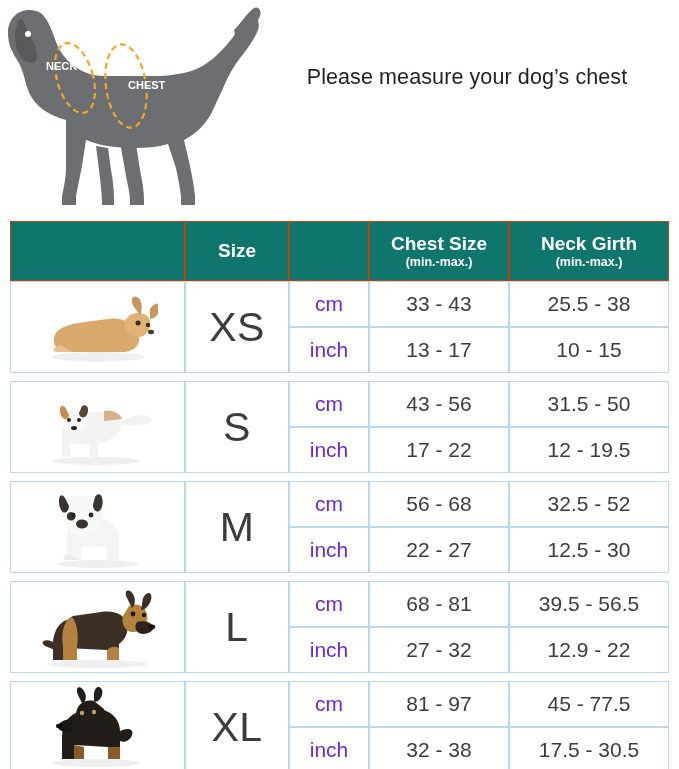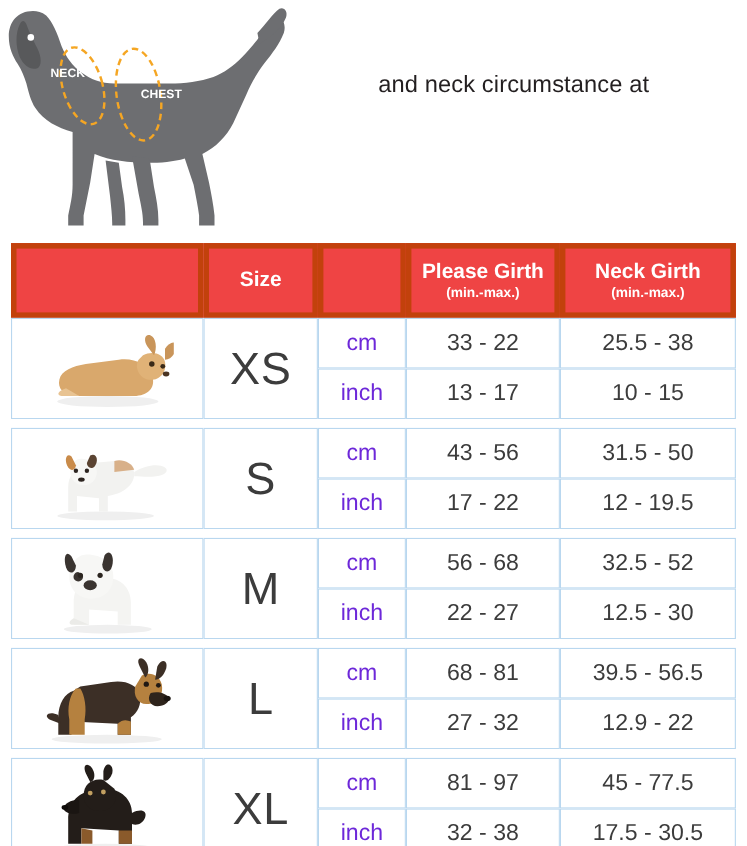--- a/index.html
+++ b/index.html
@@ -63,22 +63,22 @@
   .size-table td, .size-table th {
     border: 1px solid #b9d7ef;
     padding: 0;
     text-align: center;
     vertical-align: middle;
     background: #ffffff;
   }
 
   
   .hdr td {
-    background: #ef4444;
-    border: 5px solid #c2410c;
+    background: #0f766e;
+    border: 1px solid #c2410c;
     height: 58px;
     color: #ffffff;
     font-weight: bold;
   }
   .hdr .hdr-size { font-size: 19px; }
   .hdr .hdr-girth-main {
     font-size: 19px;
     line-height: 21px;
     display: block;
   }
@@ -172,41 +172,41 @@
         <g stroke="#f5a623" stroke-width="2.2" fill="none" stroke-dasharray="6 4">
           <ellipse cx="75" cy="78" rx="18" ry="36" transform="rotate(-16 75 78)"></ellipse>
           <ellipse cx="126" cy="86" rx="20" ry="42" transform="rotate(-8 126 86)"></ellipse>
         </g>
         <text x="46" y="70" font-family="Liberation Sans, sans-serif" font-size="11" font-weight="bold" fill="#ffffff">NECK</text>
         <text x="128" y="89" font-family="Liberation Sans, sans-serif" font-size="11" font-weight="bold" fill="#ffffff">CHEST</text>
       </svg>
     </div>
 
     <div class="measure-note">
-      <span class="nline">and neck circumstance at</span>
+      <span class="nline">Please measure your dog’s chest</span>
     </div>
   </div>
 
   <table class="size-table">
     <colgroup>
       <col class="col-pic">
         <col class="col-size">
         <col class="col-unit">
         <col class="col-chest">
         <col class="col-neck">
     </colgroup>
     <tbody>
       <tr class="hdr">
         <td></td>
         <td>
           <span class="hdr-size">Size</span>
         </td>
         <td></td>
         <td>
-          <span class="hdr-girth-main">Please Girth</span>
+          <span class="hdr-girth-main">Chest Size</span>
           <span class="hdr-girth-sub">(min.-max.)</span>
         </td>
         <td>
           <span class="hdr-girth-main">Neck Girth</span>
           <span class="hdr-girth-sub">(min.-max.)</span>
         </td>
       </tr>
 
       <tr class="row-h">
         <td class="pic-cell" rowspan="2">
@@ -220,21 +220,21 @@
               <path d="M112 20 C116 14 122 12 122 18 C122 25 117 30 112 30 Z" fill="#c9955a"></path>
               <circle cx="100" cy="34" r="2.5" fill="#3a2a18"></circle>
               <circle cx="110" cy="36" r="2.2" fill="#3a2a18"></circle>
               <ellipse cx="113" cy="43" rx="3" ry="2.2" fill="#4a3524"></ellipse>
               <path d="M22 56 C16 58 12 62 18 63 L34 63 Z" fill="#e8c392"></path>
             </svg>
           </div>
         </td>
         <td class="cell-size" rowspan="2">XS</td>
         <td class="cell-unit">cm</td>
-        <td class="cell-val">33 - 22</td>
+        <td class="cell-val">33 - 43</td>
         <td class="cell-val">25.5 - 38</td>
       </tr>
       <tr class="row-h">
         <td class="cell-unit">inch</td>
         <td class="cell-val">13 - 17</td>
         <td class="cell-val">10 - 15</td>
       </tr>
       <tr class="spacer">
           <td colspan="5"></td>
         </tr>

